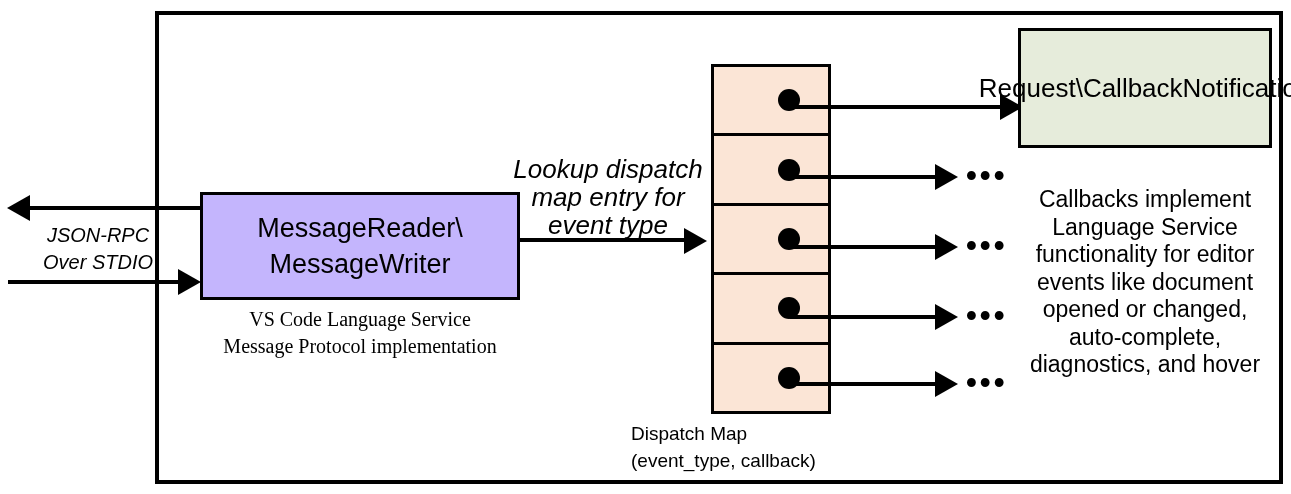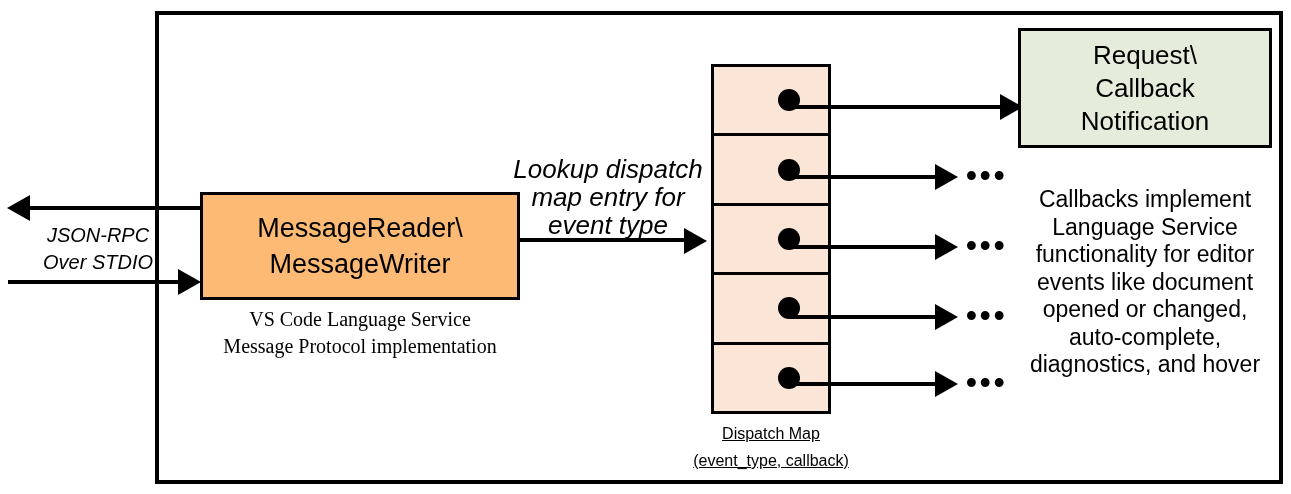--- a/index.html
+++ b/index.html
@@ -46,21 +46,21 @@
     text-decoration-thickness: 3px;
   }
 
   
   .mrw-box {
     position: absolute;
     left: 200px;
     top: 192px;
     width: 320px;
     height: 108px;
-    background: #fdba74;
+    background: #c4b5fd;
     border: 3px solid #000000;
     box-sizing: border-box;
     display: flex;
     flex-direction: column;
     align-items: center;
     justify-content: center;
     font-size: 27px;
     line-height: 36px;
     text-align: center;
   }
@@ -159,24 +159,22 @@
     height: 22px;
     border-radius: 50%;
     background: #000000;
   }
 
   .map-caption {
     position: absolute;
     left: 631px;
     top: 420px;
     width: 280px;
-    text-align: center;
-    font-size: 16px;
+    font-size: 19px;
     line-height: 27px;
-    text-decoration: underline;
   }
 
   
   .cb-line {
     position: absolute;
     height: 0;
     border-top: 4px solid #000000;
   }
   .cb-head {
     position: absolute;
@@ -209,21 +207,20 @@
   .callback-box {
     position: absolute;
     left: 1018px;
     top: 28px;
     width: 254px;
     height: 120px;
     background: #e6ecdb;
     border: 3px solid #000000;
     box-sizing: border-box;
     display: flex;
-    flex-direction: column;
     align-items: center;
     justify-content: center;
     text-align: center;
     font-size: 26px;
     line-height: 33px;
   }
 
   .callback-caption {
     position: absolute;
     left: 1014px;

